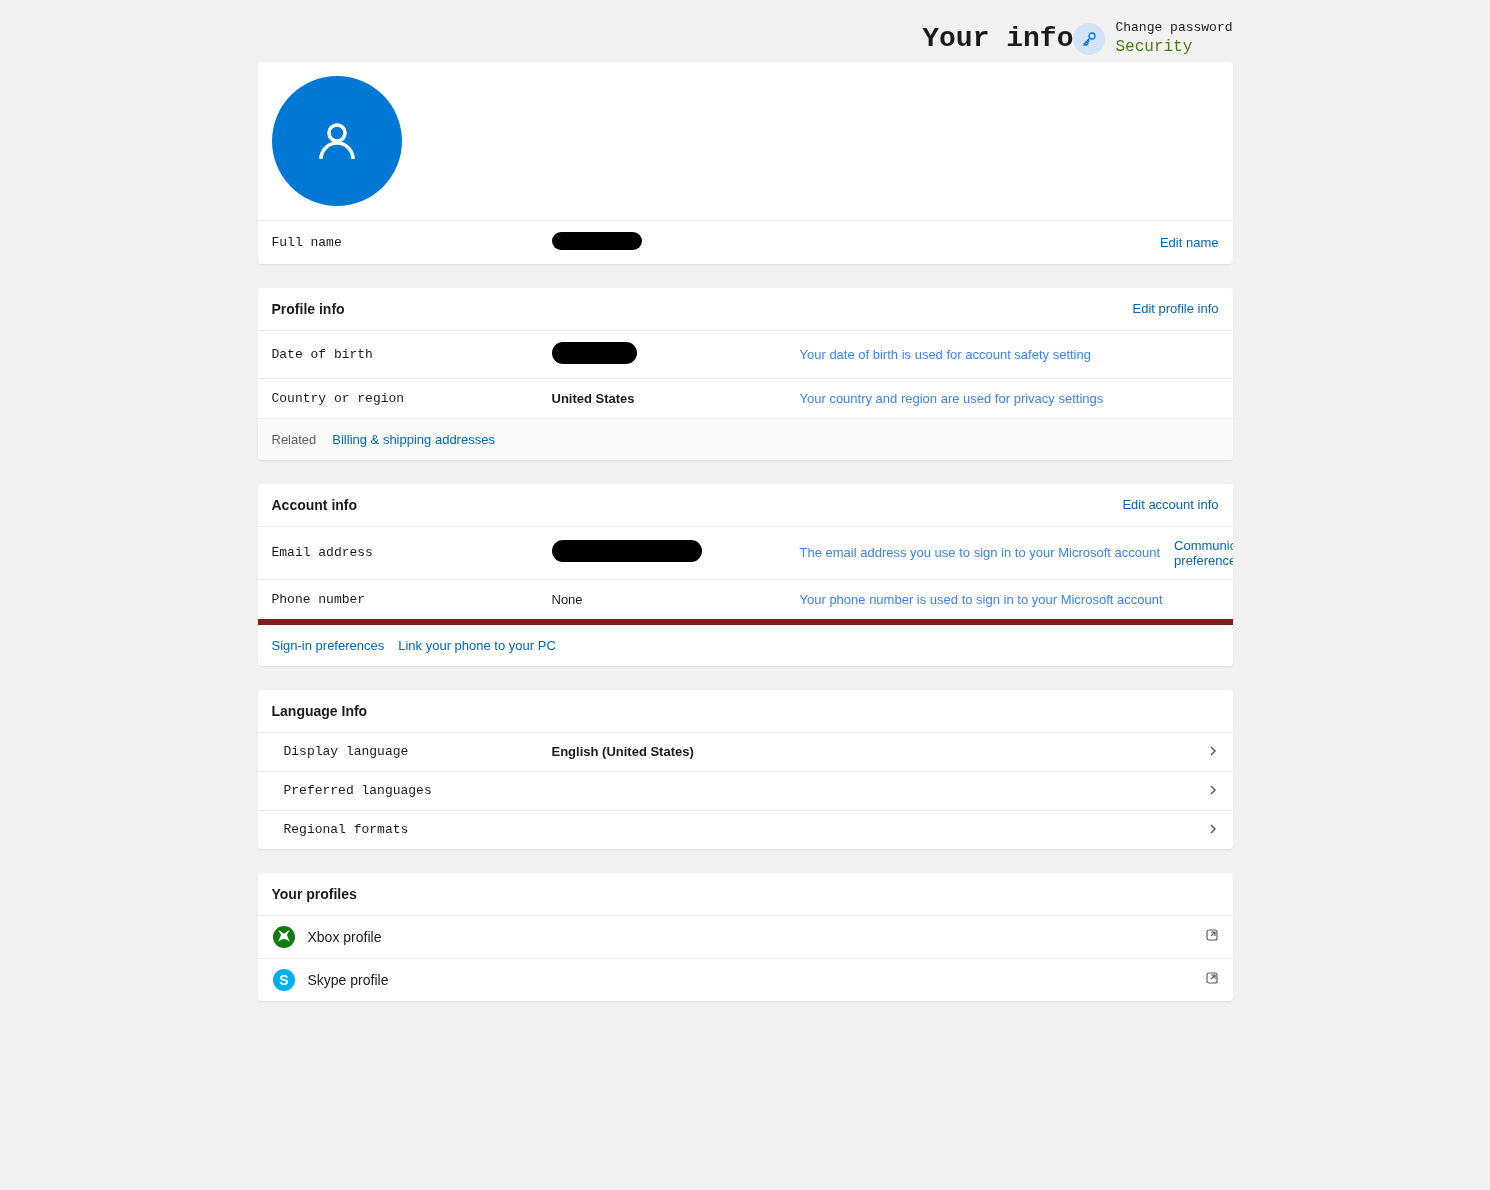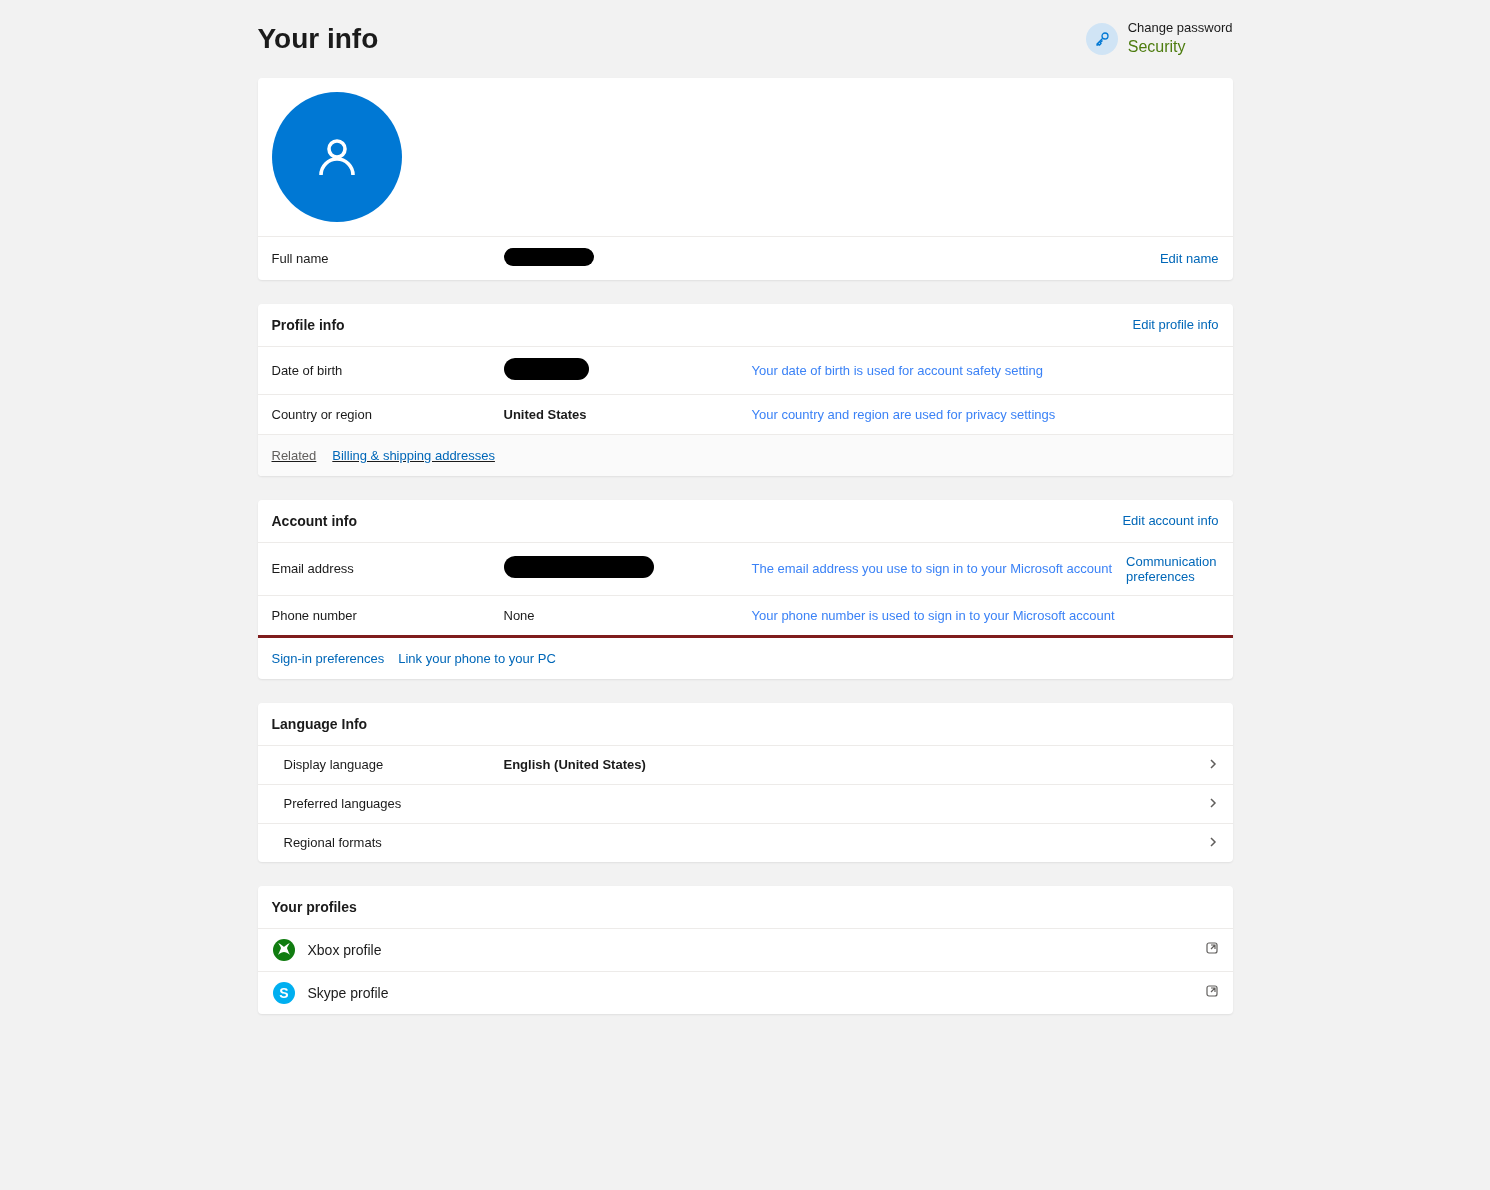--- a/index.html
+++ b/index.html
@@ -14,23 +14,24 @@
       font-size: 14px;
       padding-bottom: 40px;
     }
     .container {
       max-width: 975px;
       margin: 0 auto;
       padding-top: 20px;
     }
     .header-row {
       display: flex;
-      justify-content: space-between;
-      align-items: center;
-      margin-bottom: 20px;
+      justify-content: flex-end;
+      align-items: center;
+      margin-bottom: 4px;
+      font-family: Liberation Mono, monospace;
     }
     .page-title {
       font-size: 28px;
       font-weight: 600;
       color: #1b1b1b;
     }
     .change-password {
       display: flex;
       align-items: center;
       gap: 10px;
@@ -103,24 +104,25 @@
       display: flex;
       align-items: center;
       padding: 11px 14px;
       border-top: 1px solid #edebe9;
       min-height: 40px;
     }
     .row:first-child {
       border-top: none;
     }
     .row-label {
-      width: 232px;
+      width: 280px;
       flex-shrink: 0;
       color: #1b1b1b;
       font-size: 13px;
+      font-family: Liberation Mono, monospace;
     }
     .row-value {
       width: 248px;
       flex-shrink: 0;
       font-size: 13px;
       color: #1b1b1b;
     }
     .row-value.bold {
       font-weight: 600;
     }
@@ -152,25 +154,24 @@
       cursor: pointer;
       text-align: center;
     }
     .footer-row {
       padding: 13px 14px;
       border-top: 1px solid #edebe9;
       display: flex;
       gap: 16px;
       align-items: center;
       background-color: #fafafa;
-      text-decoration: underline;
     }
     .footer-row-white {
       padding: 13px 14px;
-      border-top: 3px solid #7f1d1d;
+      border-top: 6px solid #7f1d1d;
       display: flex;
       gap: 14px;
       align-items: center;
     }
     .footer-label {
       color: #605e5c;
       font-size: 13px;
     }
     .footer-link {
       color: #0067b8;

